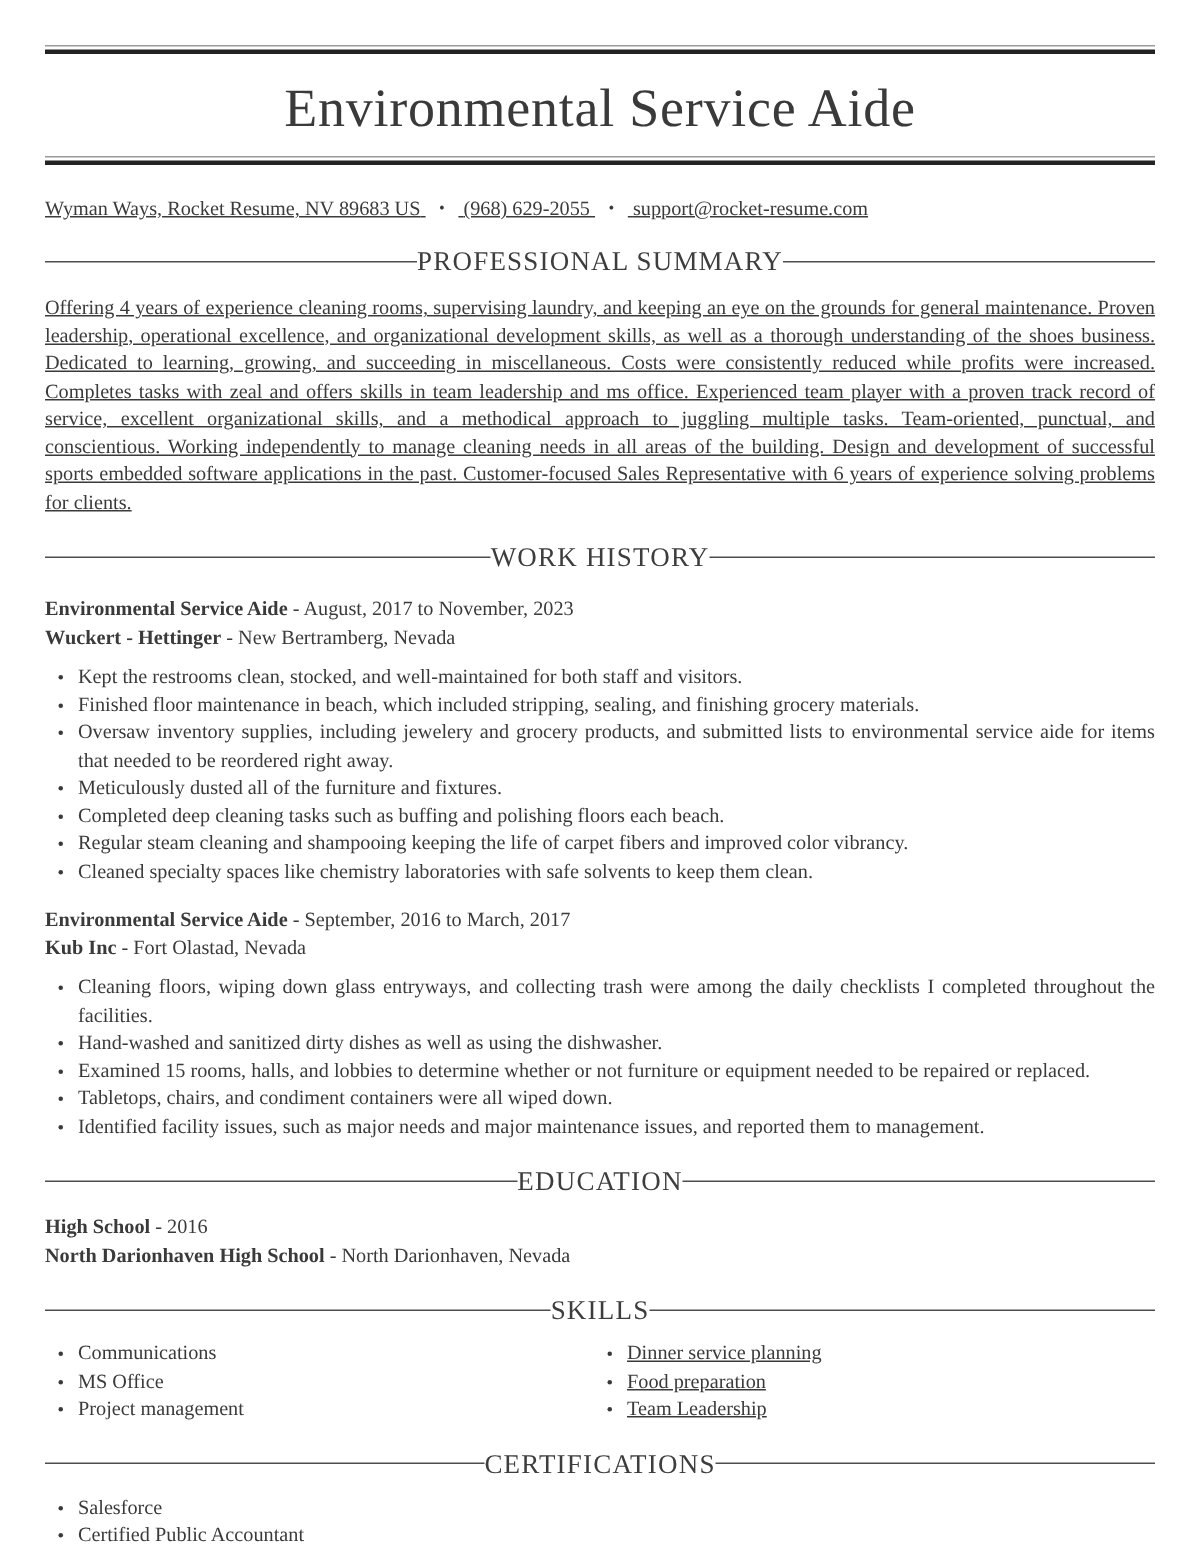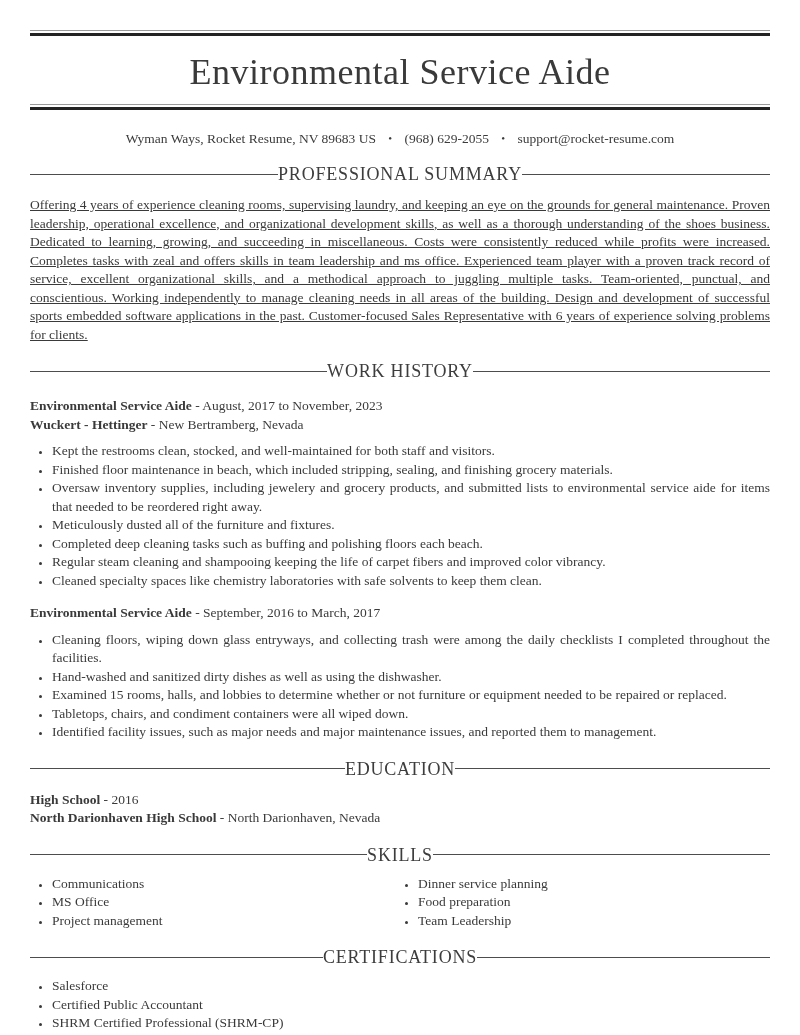--- a/index.html
+++ b/index.html
@@ -23,25 +23,26 @@
   .doc-title {
     font-size: 36px;
     font-weight: 400;
     letter-spacing: 0.5px;
     text-align: center;
     margin: 14px 0 9px 0;
     color: #3a3a3a;
     line-height: 1.25;
   }
   .contact-line {
-    text-align: center;
+    text-align: left;
     font-size: 13.5px;
     margin-top: 21px;
     color: #3b3b3b;
     white-space: nowrap;
+    text-decoration: underline;
   }
   .contact-sep { display: inline-block; margin: 0 9px; font-size: 11px; vertical-align: 1px; }
 
   .section-heading {
     display: flex;
     align-items: center;
     margin-top: 15px;
     text-align: right;
   }
   .section-heading .line { flex: 1; height: 1px; background: #4d4d4d; }
@@ -74,21 +75,21 @@
     line-height: 18.5px;
     text-align: justify;
   }
   ul.bullet-list li::marker { font-size: 0.8em; }
 
   .edu-block { margin-top: 10px; }
   
   .skills-wrap { display: flex; margin-top: 0; justify-content: flex-end; }
   .skills-wrap .col { width: 50%; }
   .skills-wrap .col ul { margin: 8px 0 0 0; padding-left: 22px; }
-  .skills-wrap .col.right ul { padding-left: 18px; }
+  .skills-wrap .col.right ul { padding-left: 18px; text-decoration: underline; }
 </style>
 </head>
 <body>
 
 <div class="page">
 
   <div class="double-rule">
     <div class="thin"></div>
     <div class="thick"></div>
   </div>
@@ -138,20 +139,24 @@
         <li>Completed deep cleaning tasks such as buffing and polishing floors each beach.</li>
         <li>Regular steam cleaning and shampooing keeping the life of carpet fibers and improved color vibrancy.</li>
         <li>Cleaned specialty spaces like chemistry laboratories with safe solvents to keep them clean.</li>
       </ul>
   </div>
 
   <div class="job-block">
     <p class="job-line">
       <span class="b">Environmental Service Aide</span>
       <span>- September, 2016 to March, 2017</span>
+    </p>
+    <p class="job-line">
+      <span class="b">Kub Inc</span>
+      <span>- Fort Olastad, Nevada</span>
     </p>
     <ul class="bullet-list">
         <li>Cleaning floors, wiping down glass entryways, and collecting trash were among the daily checklists I completed throughout the facilities.</li>
         <li>Hand-washed and sanitized dirty dishes as well as using the dishwasher.</li>
         <li>Examined 15 rooms, halls, and lobbies to determine whether or not furniture or equipment needed to be repaired or replaced.</li>
         <li>Tabletops, chairs, and condiment containers were all wiped down.</li>
         <li>Identified facility issues, such as major needs and major maintenance issues, and reported them to management.</li>
       </ul>
   </div>
 

